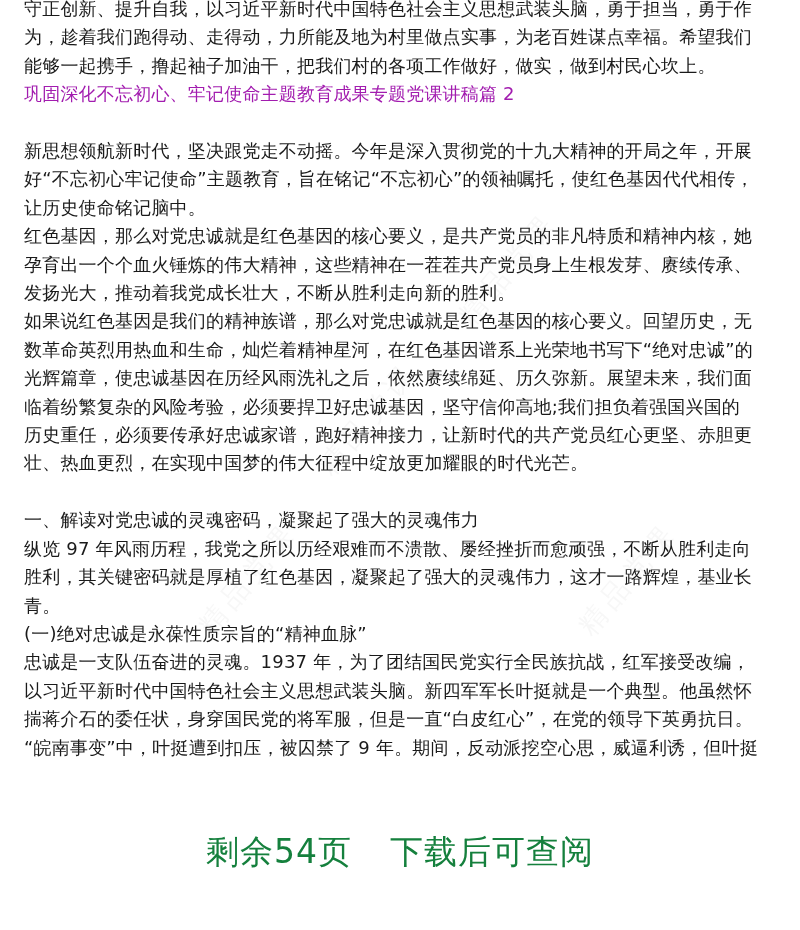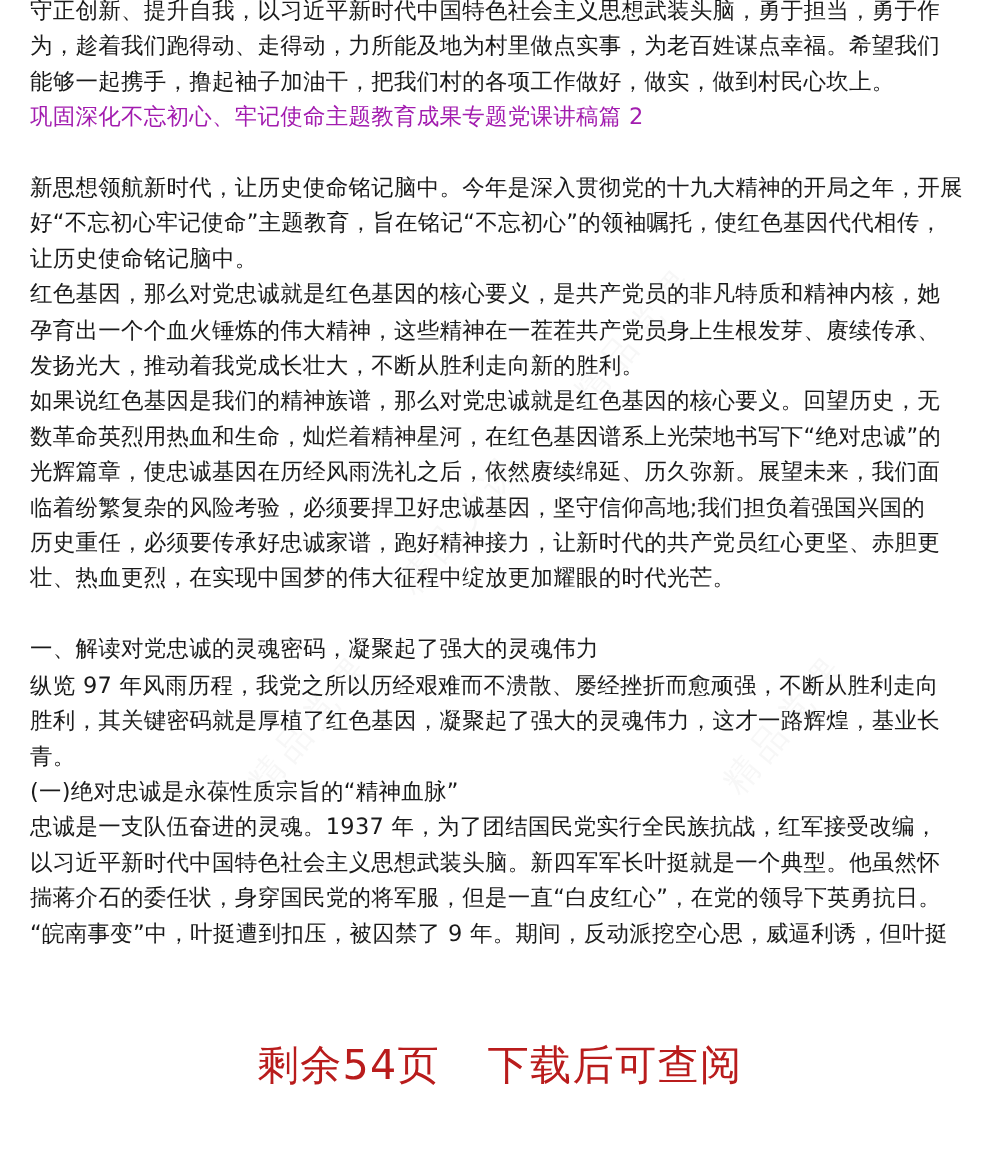--- a/index.html
+++ b/index.html
@@ -45,21 +45,21 @@
       pointer-events: none;
       letter-spacing: 6px;
     }
     .footer-prompt {
       position: absolute;
       left: 0;
       width: 800px;
       top: 830px;
       text-align: center;
       font-size: 33px;
-      color: #b91c1c;
+      color: #15803d;
       letter-spacing: 1px;
       cursor: pointer;
     }
     .footer-prompt .gap {
       display: inline-block;
       width: 38px;
     }
   </style>
 </head>
 <body>
@@ -68,21 +68,21 @@
 <div class="watermark" style="left:180px; top:560px;">精品党课</div>
 <div class="watermark" style="left:560px; top:560px;">精品党课</div>
 <div class="watermark" style="left:300px; top:400px;">精品党课</div>
 
 <div class="doc">
   <p>守正创新、提升自我，以习近平新时代中国特色社会主义思想武装头脑，勇于担当，勇于作</p>
   <p>为，趁着我们跑得动、走得动，力所能及地为村里做点实事，为老百姓谋点幸福。希望我们</p>
   <p>能够一起携手，撸起袖子加油干，把我们村的各项工作做好，做实，做到村民心坎上。</p>
   <p class="link">巩固深化不忘初心、牢记使命主题教育成果专题党课讲稿篇 2</p>
   <p class="blank"></p>
-  <p>新思想领航新时代，让历史使命铭记脑中。今年是深入贯彻党的十九大精神的开局之年，开展</p>
+  <p>新思想领航新时代，坚决跟党走不动摇。今年是深入贯彻党的十九大精神的开局之年，开展</p>
   <p>好“不忘初心牢记使命”主题教育，旨在铭记“不忘初心”的领袖嘱托，使红色基因代代相传，</p>
   <p>让历史使命铭记脑中。</p>
   <p>红色基因，那么对党忠诚就是红色基因的核心要义，是共产党员的非凡特质和精神内核，她</p>
   <p>孕育出一个个血火锤炼的伟大精神，这些精神在一茬茬共产党员身上生根发芽、赓续传承、</p>
   <p>发扬光大，推动着我党成长壮大，不断从胜利走向新的胜利。</p>
   <p>如果说红色基因是我们的精神族谱，那么对党忠诚就是红色基因的核心要义。回望历史，无</p>
   <p>数革命英烈用热血和生命，灿烂着精神星河，在红色基因谱系上光荣地书写下“绝对忠诚”的</p>
   <p>光辉篇章，使忠诚基因在历经风雨洗礼之后，依然赓续绵延、历久弥新。展望未来，我们面</p>
   <p>临着纷繁复杂的风险考验，必须要捍卫好忠诚基因，坚守信仰高地;我们担负着强国兴国的</p>
   <p>历史重任，必须要传承好忠诚家谱，跑好精神接力，让新时代的共产党员红心更坚、赤胆更</p>

